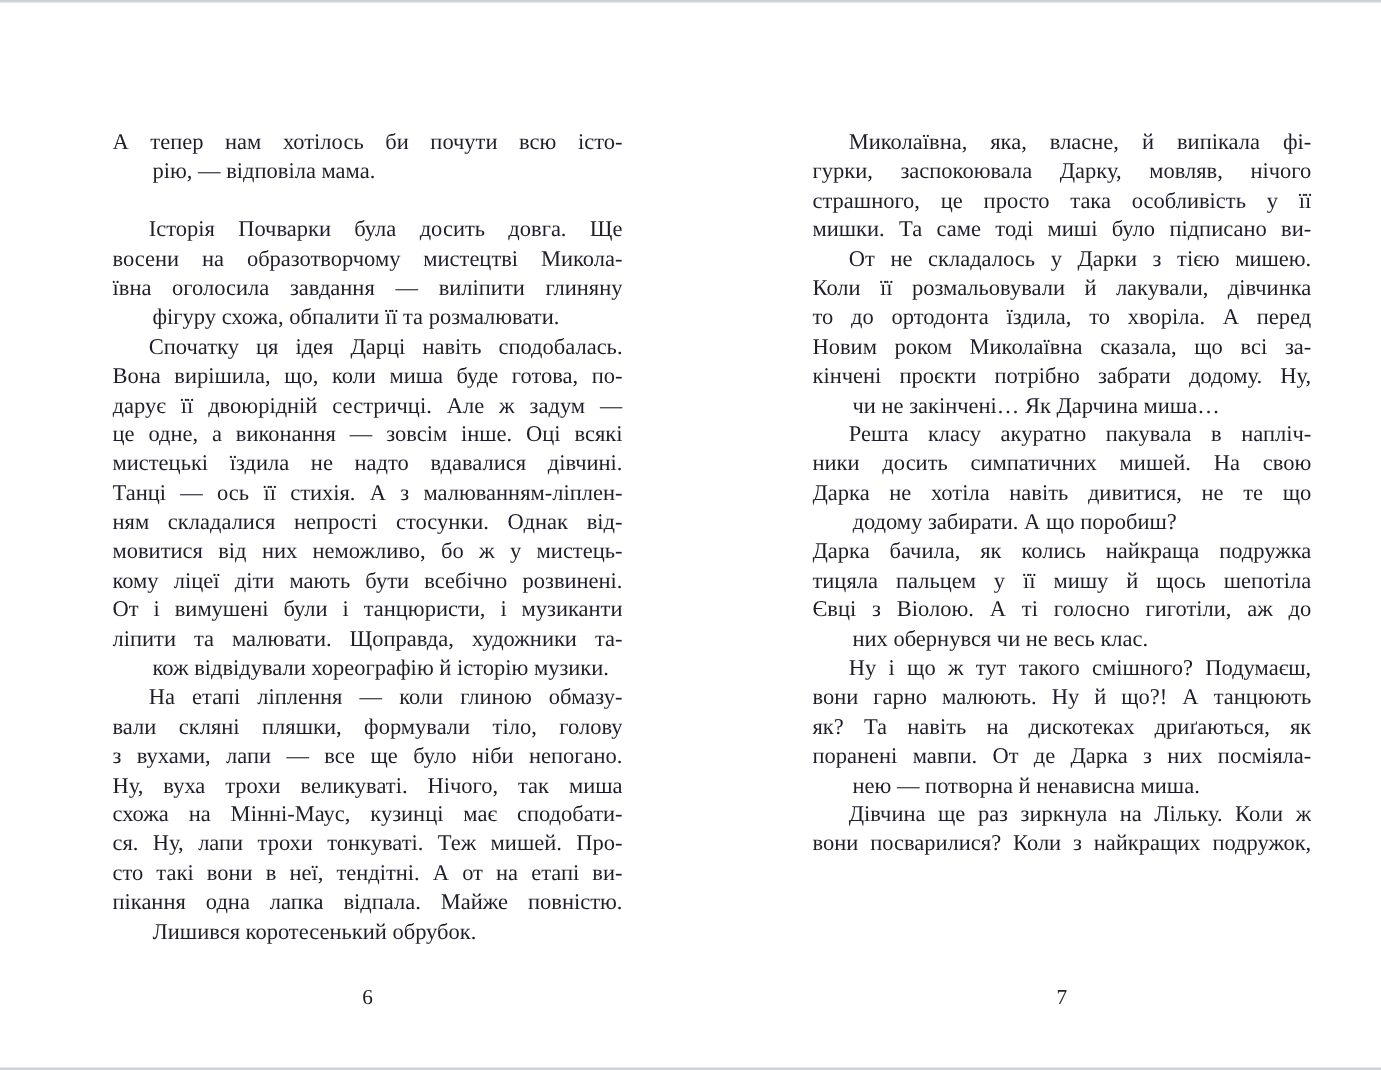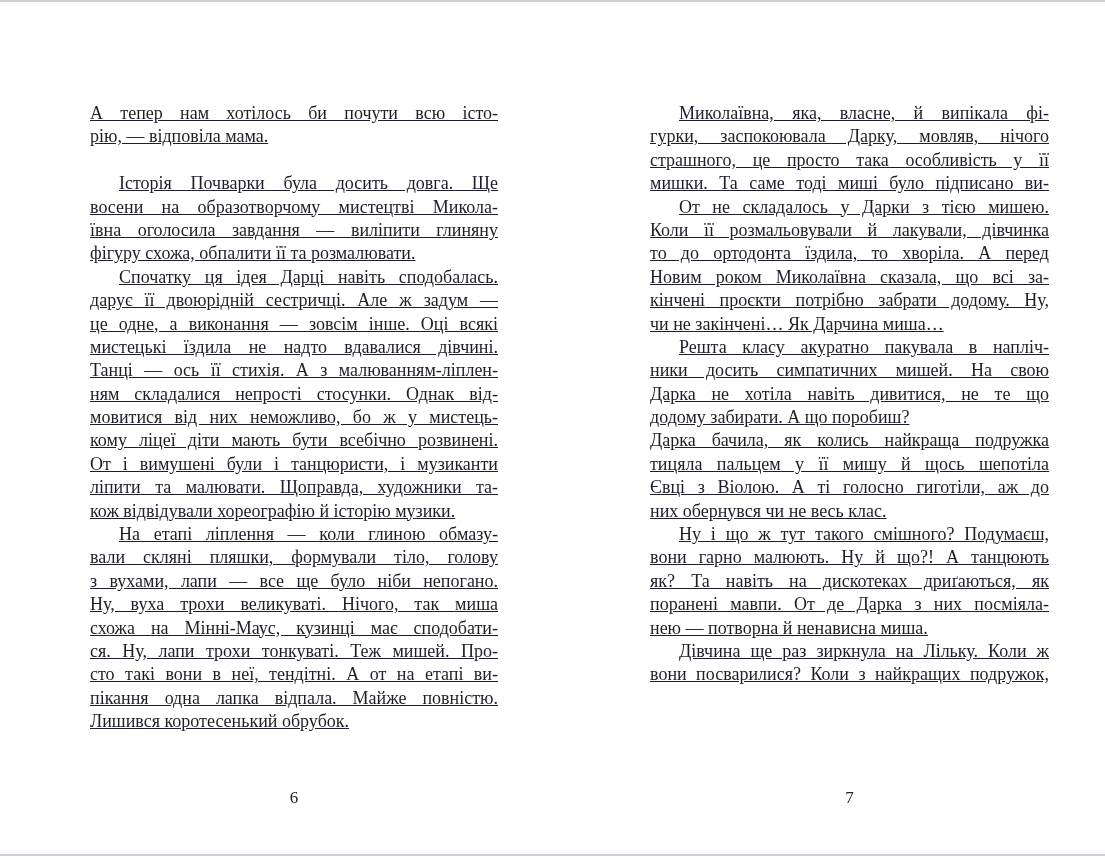--- a/index.html
+++ b/index.html
@@ -16,39 +16,39 @@
     border-top: 2px solid #cdd2d8;
     border-bottom: 2px solid #cdd2d8;
     overflow: hidden;
     font-family: "Liberation Serif", "DejaVu Serif", serif;
     color: #1e1e2a;
   }
   .book-page {
     position: absolute;
     top: 100px;
     bottom: 0;
-    text-decoration: underline;
   }
   .book-page.left  { left: 90px;  width: 408px; }
   .book-page.right { left: 650px; width: 399px; }
   .page-text {
     font-size: 18px;
     line-height: 23.4px;
   }
   .para { margin: 0; padding: 0; }
   .line {
     text-align: justify;
     text-align-last: justify;
     white-space: normal;
     overflow: hidden;
     height: 23.4px;
   }
   .line.last {
     text-align: center;
     text-align-last: left;
+    margin-left: 32px;
   }
   .para.indent .line.first { text-indent: 29px; }
   .spacer-line { height: 23.4px; }
   .page-number {
     position: absolute;
     top: 686px;
     left: 0;
     width: 100%;
     text-align: center;
     font-size: 17px;
@@ -68,20 +68,21 @@
         </div>
         <div class="spacer-line"></div>
         <div class="para indent">
           <div class="line first">Історія Почварки була досить довга. Ще</div>
           <div class="line">восени на образотворчому мистецтві Микола-</div>
           <div class="line">ївна оголосила завдання — виліпити глиняну</div>
           <div class="line last">фігуру схожа, обпалити її та розмалювати.</div>
         </div>
         <div class="para indent">
           <div class="line first">Спочатку ця ідея Дарці навіть сподобалась.</div>
+          <div class="line">Вона вирішила, що, коли миша буде готова, по-</div>
           <div class="line">дарує її двоюрідній сестричці. Але ж задум —</div>
           <div class="line">це одне, а виконання — зовсім інше. Оці всякі</div>
           <div class="line">мистецькі їздила не надто вдавалися дівчині.</div>
           <div class="line">Танці — ось її стихія. А з малюванням-ліплен-</div>
           <div class="line">ням складалися непрості стосунки. Однак від-</div>
           <div class="line">мовитися від них неможливо, бо ж у мистець-</div>
           <div class="line">кому ліцеї діти мають бути всебічно розвинені.</div>
           <div class="line">От і вимушені були і танцюристи, і музиканти</div>
           <div class="line">ліпити та малювати. Щоправда, художники та-</div>
           <div class="line last">кож відвідували хореографію й історію музики.</div>

